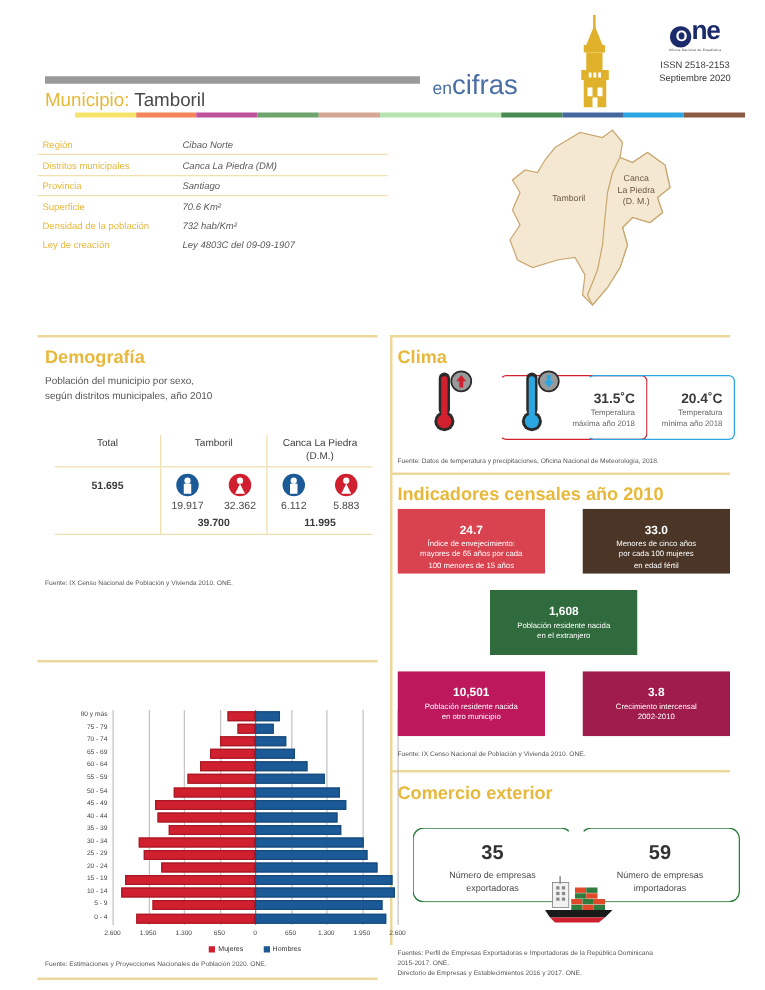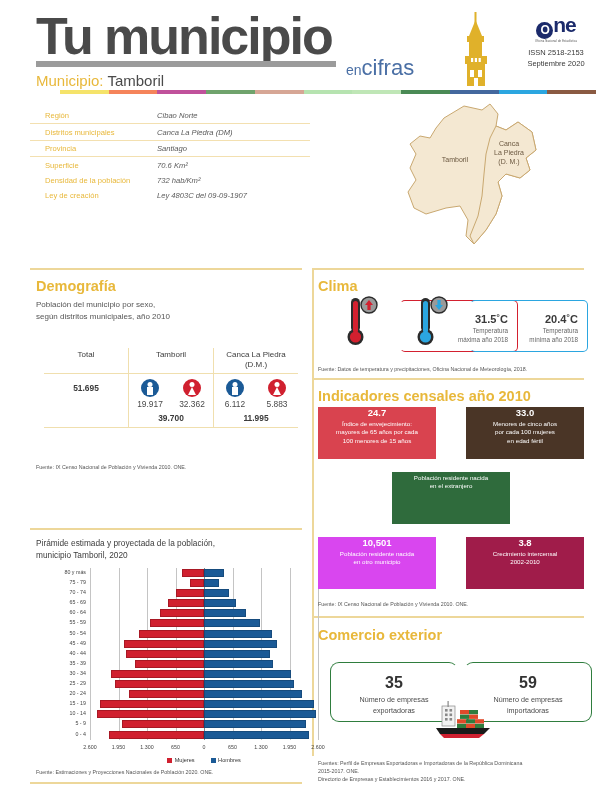--- a/index.html
+++ b/index.html
@@ -50,21 +50,21 @@
   .stripe { position: absolute; left: 60px; top: 90px; width: 536px; height: 4px; display: flex; }
   .stripe span { flex: 1 1 auto; height: 100%; }
 
   
   .facts { position: absolute; left: 30px; top: 108px; width: 280px; }
   .facts .row {
     display: flex; font-size: 7.6px; padding: 3.4px 0 3px 4px;
     color: #595959;
   }
   .facts .row.bord { border-bottom: 1px solid #f3e0b0; }
-  .facts .k { width: 112px; color: #e8b83b; margin-left: 11px; }
+  .facts .k { width: 112px; color: #e8b83b; }
   .facts .v { color: #5a5a5a; font-style: italic; }
 
   
   .map { position: absolute; left: 386px; top: 96px; width: 200px; height: 160px; }
   .map .lbl { position: absolute; font-size: 7px; color: #6b5840; text-align: center; line-height: 1.25; }
 
   
   .hrule { position: absolute; background: #edd79a; height: 2px; }
   .vrule { position: absolute; background: #edd79a; width: 2px; }
 
@@ -107,36 +107,35 @@
   .legend .sw { display: inline-block; width: 5px; height: 5px; margin-right: 2.5px; vertical-align: -1px; }
 
   
   .clima-card { position: absolute; width: 118px; height: 52px; border-radius: 5px; border: 1.4px solid; }
   .clima-card .val { position: absolute; right: 9px; top: 12px; font-size: 11px; font-weight: bold; color: #3a3a3a; }
   .clima-card .cap { position: absolute; right: 9px; top: 25px; font-size: 6.3px; color: #666; text-align: right; line-height: 1.45; }
   .thermo { position: absolute; }
 
   
   .flag { position: absolute; color: #fff; text-align: center; }
-  .flag .v { font-size: 9.5px; font-weight: bold; padding-top: 0; }
+  .flag .v { font-size: 9.5px; font-weight: bold; padding-top: 12px; }
   .flag .t { font-size: 6.2px; line-height: 1.35; padding: 2px 8px 0; }
 
   
   .ce-card { position: absolute; width: 128px; height: 60px; border: 1.6px solid #2f7d3e; border-radius: 9px; text-align: center; }
   .ce-card .v { font-size: 16px; font-weight: bold; color: #333; margin-top: 11px; }
   .ce-card .t { font-size: 7.2px; color: #4a4a4a; line-height: 1.5; margin-top: 3px; }
   .ship { position: absolute; }
 </style>
 </head>
 <body>
 
 <div class="page">
 
   <div class="header">
-    <div class="title-main">Tu municipio</div>
     <div class="gray-rule"></div>
     <div class="title-sub">
       <span class="en">en</span><span class="cifras">cifras</span>
     </div>
     <div class="muni-line">
       <span class="lbl">Municipio:</span>
       <span>Tamboril</span>
     </div>
 
     <svg class="tower" viewBox="0 0 40 74">
@@ -277,24 +276,20 @@
               </div>
               <div class="num">5.883</div>
             </div>
           </div>
           <div class="tot">11.995</div>
         </div>
       </div>
   </div>
   <div class="src" style="left:36px;top:464px;width:260px;">Fuente: IX Censo Nacional de Población y Vivienda 2010. ONE.</div>
 
-  <div class="sec-sub" style="left:36px;top:537px;width:258px;font-size:8.3px;color:#3c3c3c;">
-    <span>Pirámide estimada y proyectada de la población,</span><br>
-    <span>municipio Tamboril, 2020</span>
-  </div>
   <div class="pyr" id="pyr" style="width: 228px; margin-left: 52px;">
       <div class="gl" style="left: 0px; top: 0px; height: 171.7px; background: rgb(196, 196, 196);"></div>
       <div class="gl" style="left: 28.5px; top: 0px; height: 171.7px; background: rgb(196, 196, 196);"></div>
       <div class="gl" style="left: 57px; top: 0px; height: 171.7px; background: rgb(196, 196, 196);"></div>
       <div class="gl" style="left: 85.5px; top: 0px; height: 171.7px; background: rgb(196, 196, 196);"></div>
       <div class="gl" style="left: 114px; top: 0px; height: 171.7px; background: rgb(136, 136, 136);"></div>
       <div class="gl" style="left: 142.5px; top: 0px; height: 171.7px; background: rgb(196, 196, 196);"></div>
       <div class="gl" style="left: 171px; top: 0px; height: 171.7px; background: rgb(196, 196, 196);"></div>
       <div class="gl" style="left: 199.5px; top: 0px; height: 171.7px; background: rgb(196, 196, 196);"></div>
       <div class="gl" style="left: 228px; top: 0px; height: 171.7px; background: rgb(196, 196, 196);"></div>
@@ -434,23 +429,24 @@
   <div id="indicadores">
       <div class="flag" style="left: 318px; top: 407px; width: 118px; height: 52px; background: rgb(217, 67, 79); clip-path: polygon(0px 0px, 100% 0px, 100% 100%, 0px 100%, 0px 12%);">
         <div class="v">24.7</div>
         <div class="t">Índice de envejecimiento:<br>mayores de 65 años por cada<br>100 menores de 15 años</div>
       </div>
       <div class="flag" style="left: 466px; top: 407px; width: 118px; height: 52px; background: rgb(74, 53, 38); clip-path: polygon(0px 0px, 100% 0px, 100% 100%, 0px 100%, 0px 12%);">
         <div class="v">33.0</div>
         <div class="t">Menores de cinco años<br>por cada 100 mujeres<br>en edad fértil</div>
       </div>
       <div class="flag" style="left: 392px; top: 472px; width: 118px; height: 52px; background: rgb(47, 107, 60); clip-path: polygon(0px 0px, 100% 0px, 100% 100%, 0px 100%, 0px 12%);">
+        <div class="v">1,608</div>
         <div class="t">Población residente nacida<br>en el extranjero</div>
       </div>
-      <div class="flag" style="left: 318px; top: 537px; width: 118px; height: 52px; background: #d946ef; clip-path: polygon(0px 0px, 100% 0px, 100% 100%, 0px 100%, 0px 12%);">
+      <div class="flag" style="left: 318px; top: 537px; width: 118px; height: 52px; background: #be185d; clip-path: polygon(0px 0px, 100% 0px, 100% 100%, 0px 100%, 0px 12%);">
         <div class="v">10,501</div>
         <div class="t">Población residente nacida<br>en otro municipio</div>
       </div>
       <div class="flag" style="left: 466px; top: 537px; width: 118px; height: 52px; background: rgb(160, 28, 74); clip-path: polygon(0px 0px, 100% 0px, 100% 100%, 0px 100%, 0px 12%);">
         <div class="v">3.8</div>
         <div class="t">Crecimiento intercensal<br>2002-2010</div>
       </div>
     </div>
   <div class="src" style="left:318px;top:601px;width:270px;">Fuente: IX Censo Nacional de Población y Vivienda 2010. ONE.</div>
 

